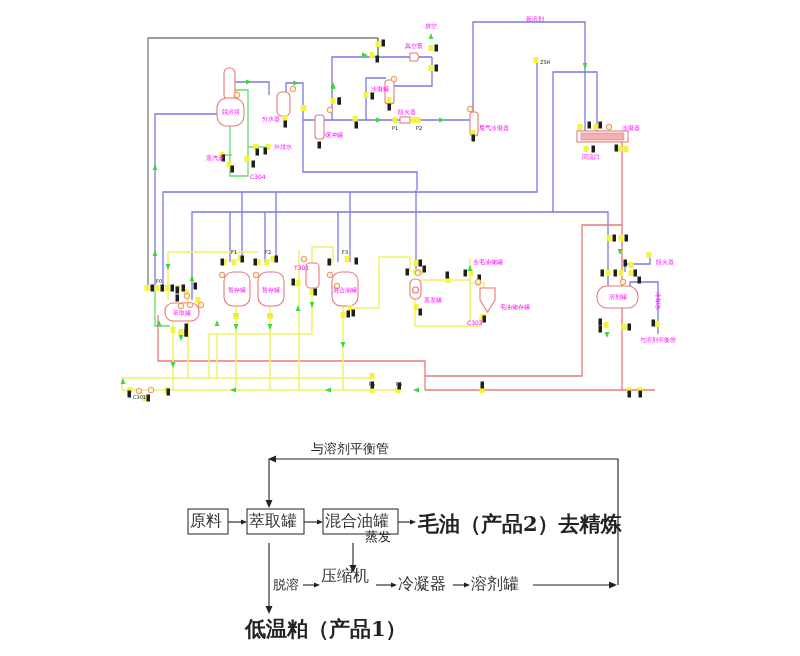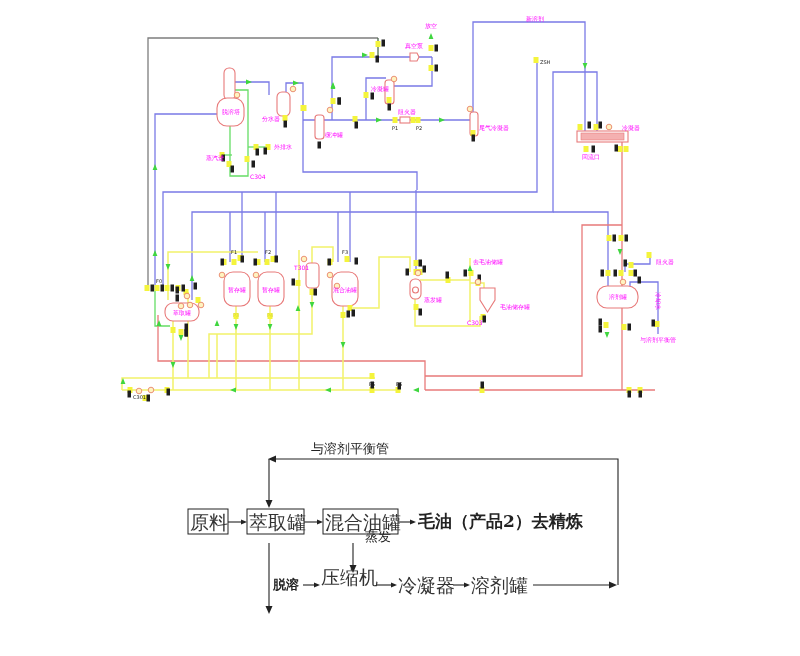--- a/index.html
+++ b/index.html
@@ -13,22 +13,22 @@
   .pipe-red { stroke: var(--red, #e87a7a); }
   .pipe-yellow { stroke: var(--yellow, #f2f26a); stroke-width: 1.5; }
   .pipe-green { stroke: var(--green, #66dd66); }
   .pipe-gray { stroke: #7d7d7d; }
   .equip { fill: #ffffff; stroke: var(--red, #e87a7a); stroke-width: 1.1; }
   .lbl { fill: var(--label, #ff00ff); font-size: 6px; font-family: "DejaVu Sans", sans-serif; }
   .code { fill: #222; font-size: 5px; font-family: "DejaVu Sans", sans-serif; }
   .flow-line { fill: none; stroke: #222; stroke-width: 1.1; }
   .flow-box { fill: none; stroke: #222; stroke-width: 1; }
   .fc { position: absolute; white-space: nowrap; color: #222; line-height: 1; }
-  .fc-serif { font-family: "DejaVu Serif", serif; font-size: 19px; color: #333; text-align: center; }
-  .fc-bold { font-family: "DejaVu Serif", serif; font-size: 17px; font-weight: bold; color: #222; }
+  .fc-serif { font-family: "DejaVu Serif", serif; font-size: 16px; color: #333; text-align: center; }
+  .fc-bold { font-family: "DejaVu Serif", serif; font-size: 21px; font-weight: bold; color: #222; }
   .fc-sans { font-family: "DejaVu Sans", sans-serif; font-size: 13px; color: #222; }
 </style>
 </head>
 <body>
 
 <div id="canvas" style="--blue: #7a7ae6; --red: #e87a7a; --yellow: #f2f26a; --green: #66dd66; --label: #ff00ff;">
 <svg id="diagram-svg" viewBox="0 0 800 656" xmlns="http://www.w3.org/2000/svg">
 
   <g>
     <path class="pipe pipe-gray" d="M148,288 V38 H378"></path>
@@ -380,19 +380,20 @@
 </svg>
 
 <div class="fc fc-sans" style="left:311px; top:442px;">与溶剂平衡管</div>
 
 <div class="fc fc-serif" style="left:190px; top:513px;">原料</div>
 <div class="fc fc-serif" style="left:249px; top:513px;">萃取罐</div>
 <div class="fc fc-serif" style="left:325px; top:513px;">混合油罐</div>
 <div class="fc fc-bold" style="left:418px; top:513px;">毛油（产品2）去精炼</div>
 
 <div class="fc fc-sans" style="left:365px; top:530px;">蒸发</div>
-<div class="fc fc-sans" style="left:273px; top:578px;font-weight:bold;">脱溶</div>
+<div class="fc fc-sans" style="left:273px; top:578px;">脱溶</div>
 
 <div class="fc fc-serif" style="left:321px; top:568px;">压缩机</div>
 <div class="fc fc-serif" style="left:398px; top:576px;">冷凝器</div>
 <div class="fc fc-serif" style="left:471px; top:576px;">溶剂罐</div>
 
+<div class="fc fc-bold" style="left:245px; top:618px;">低温粕（产品1）</div>
 </div>
 
 </body></html>

